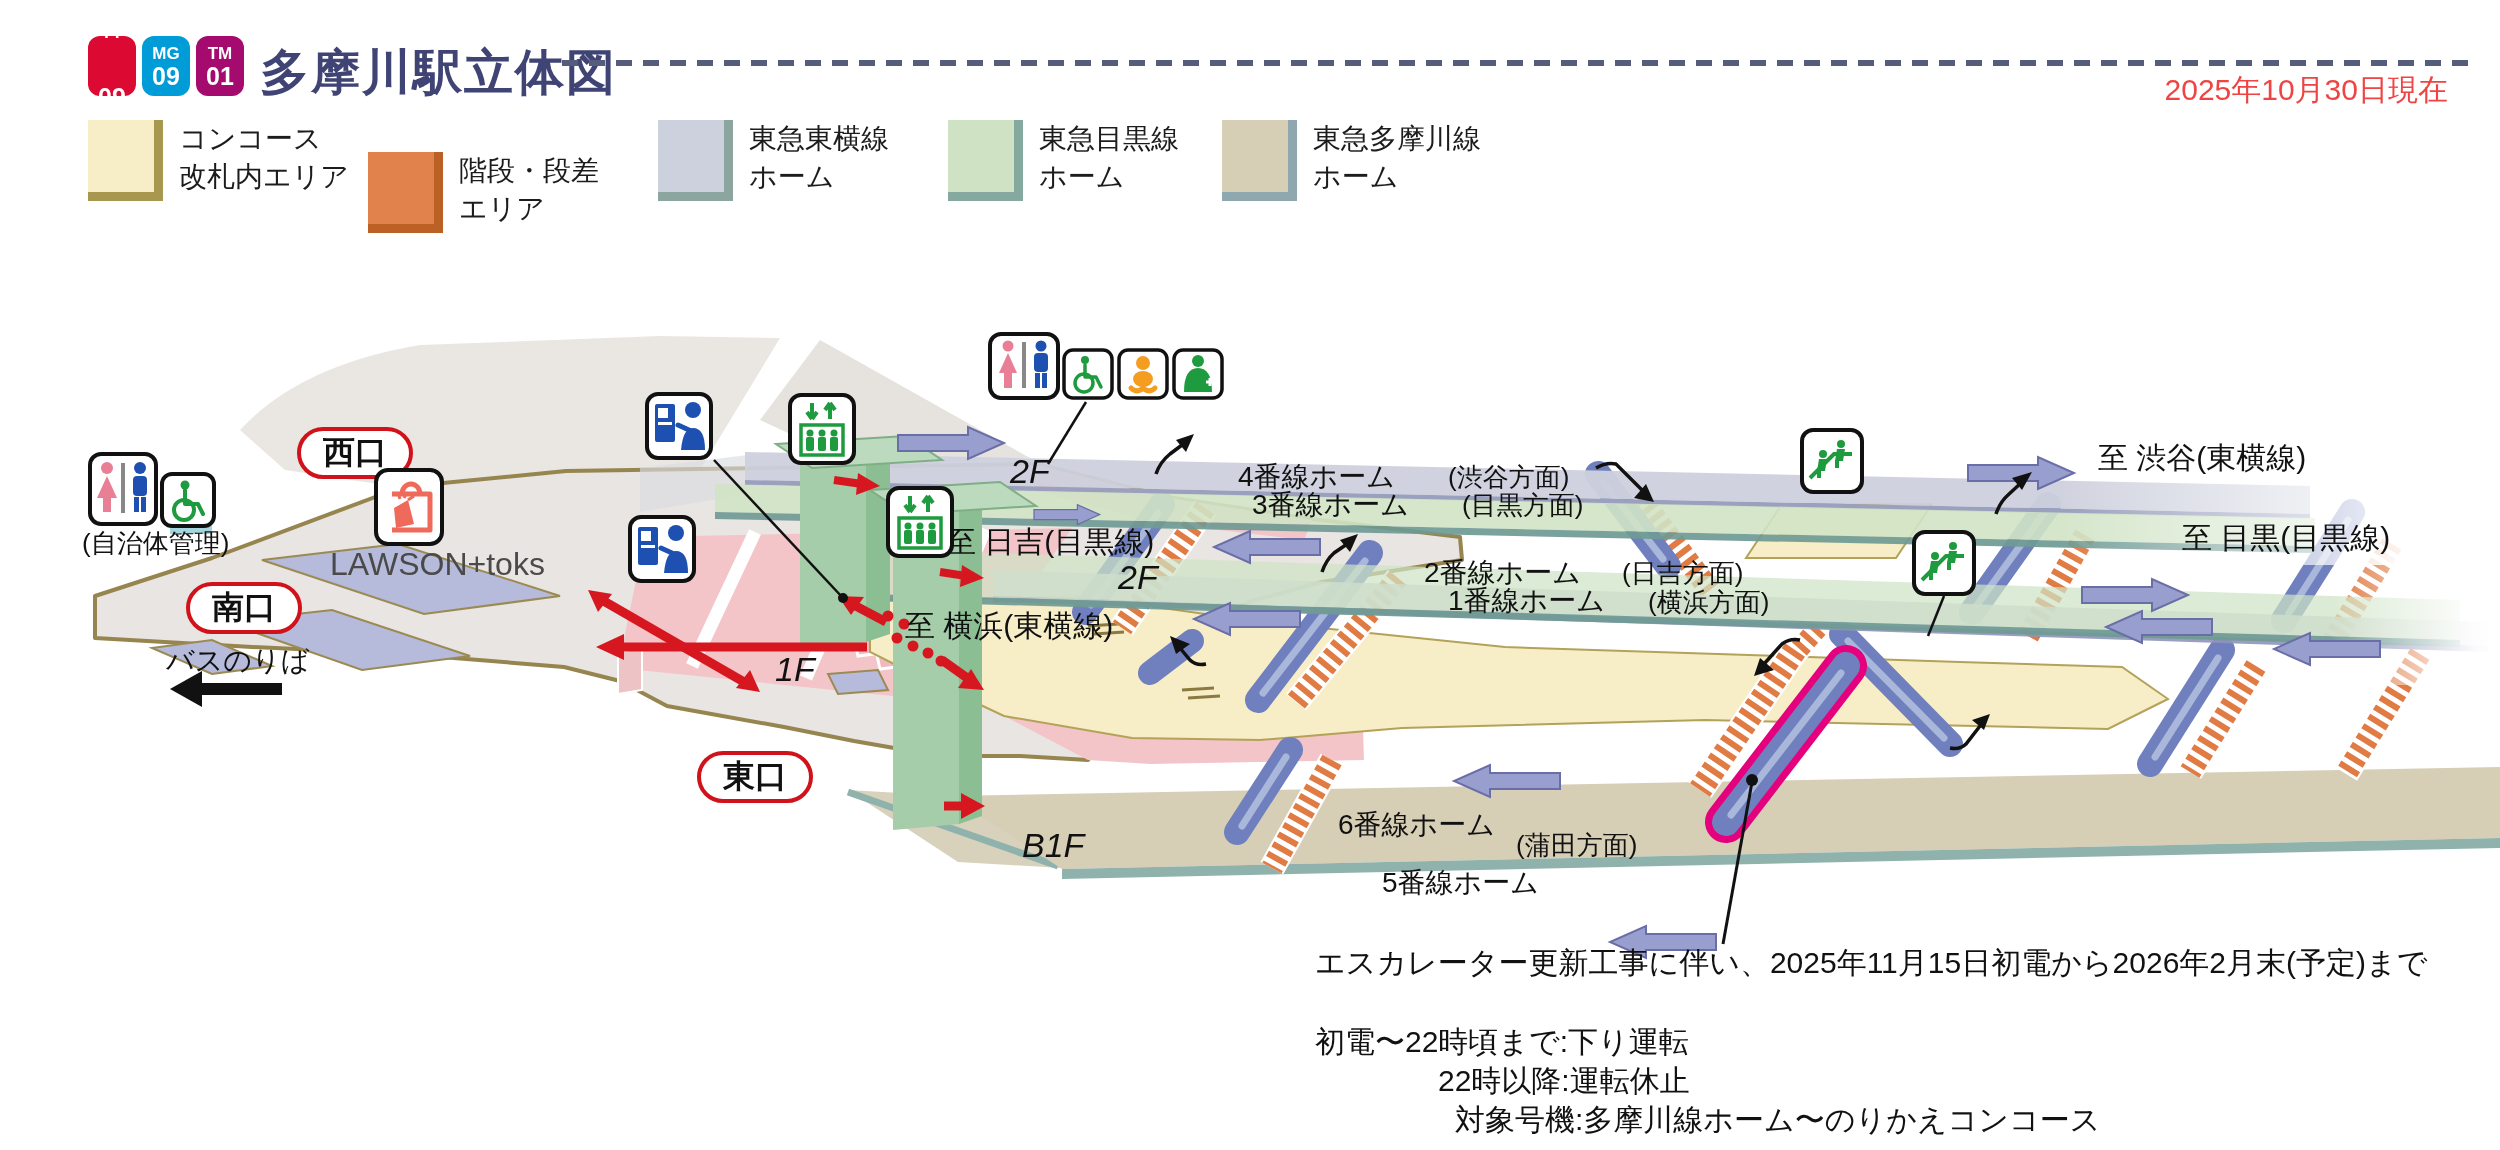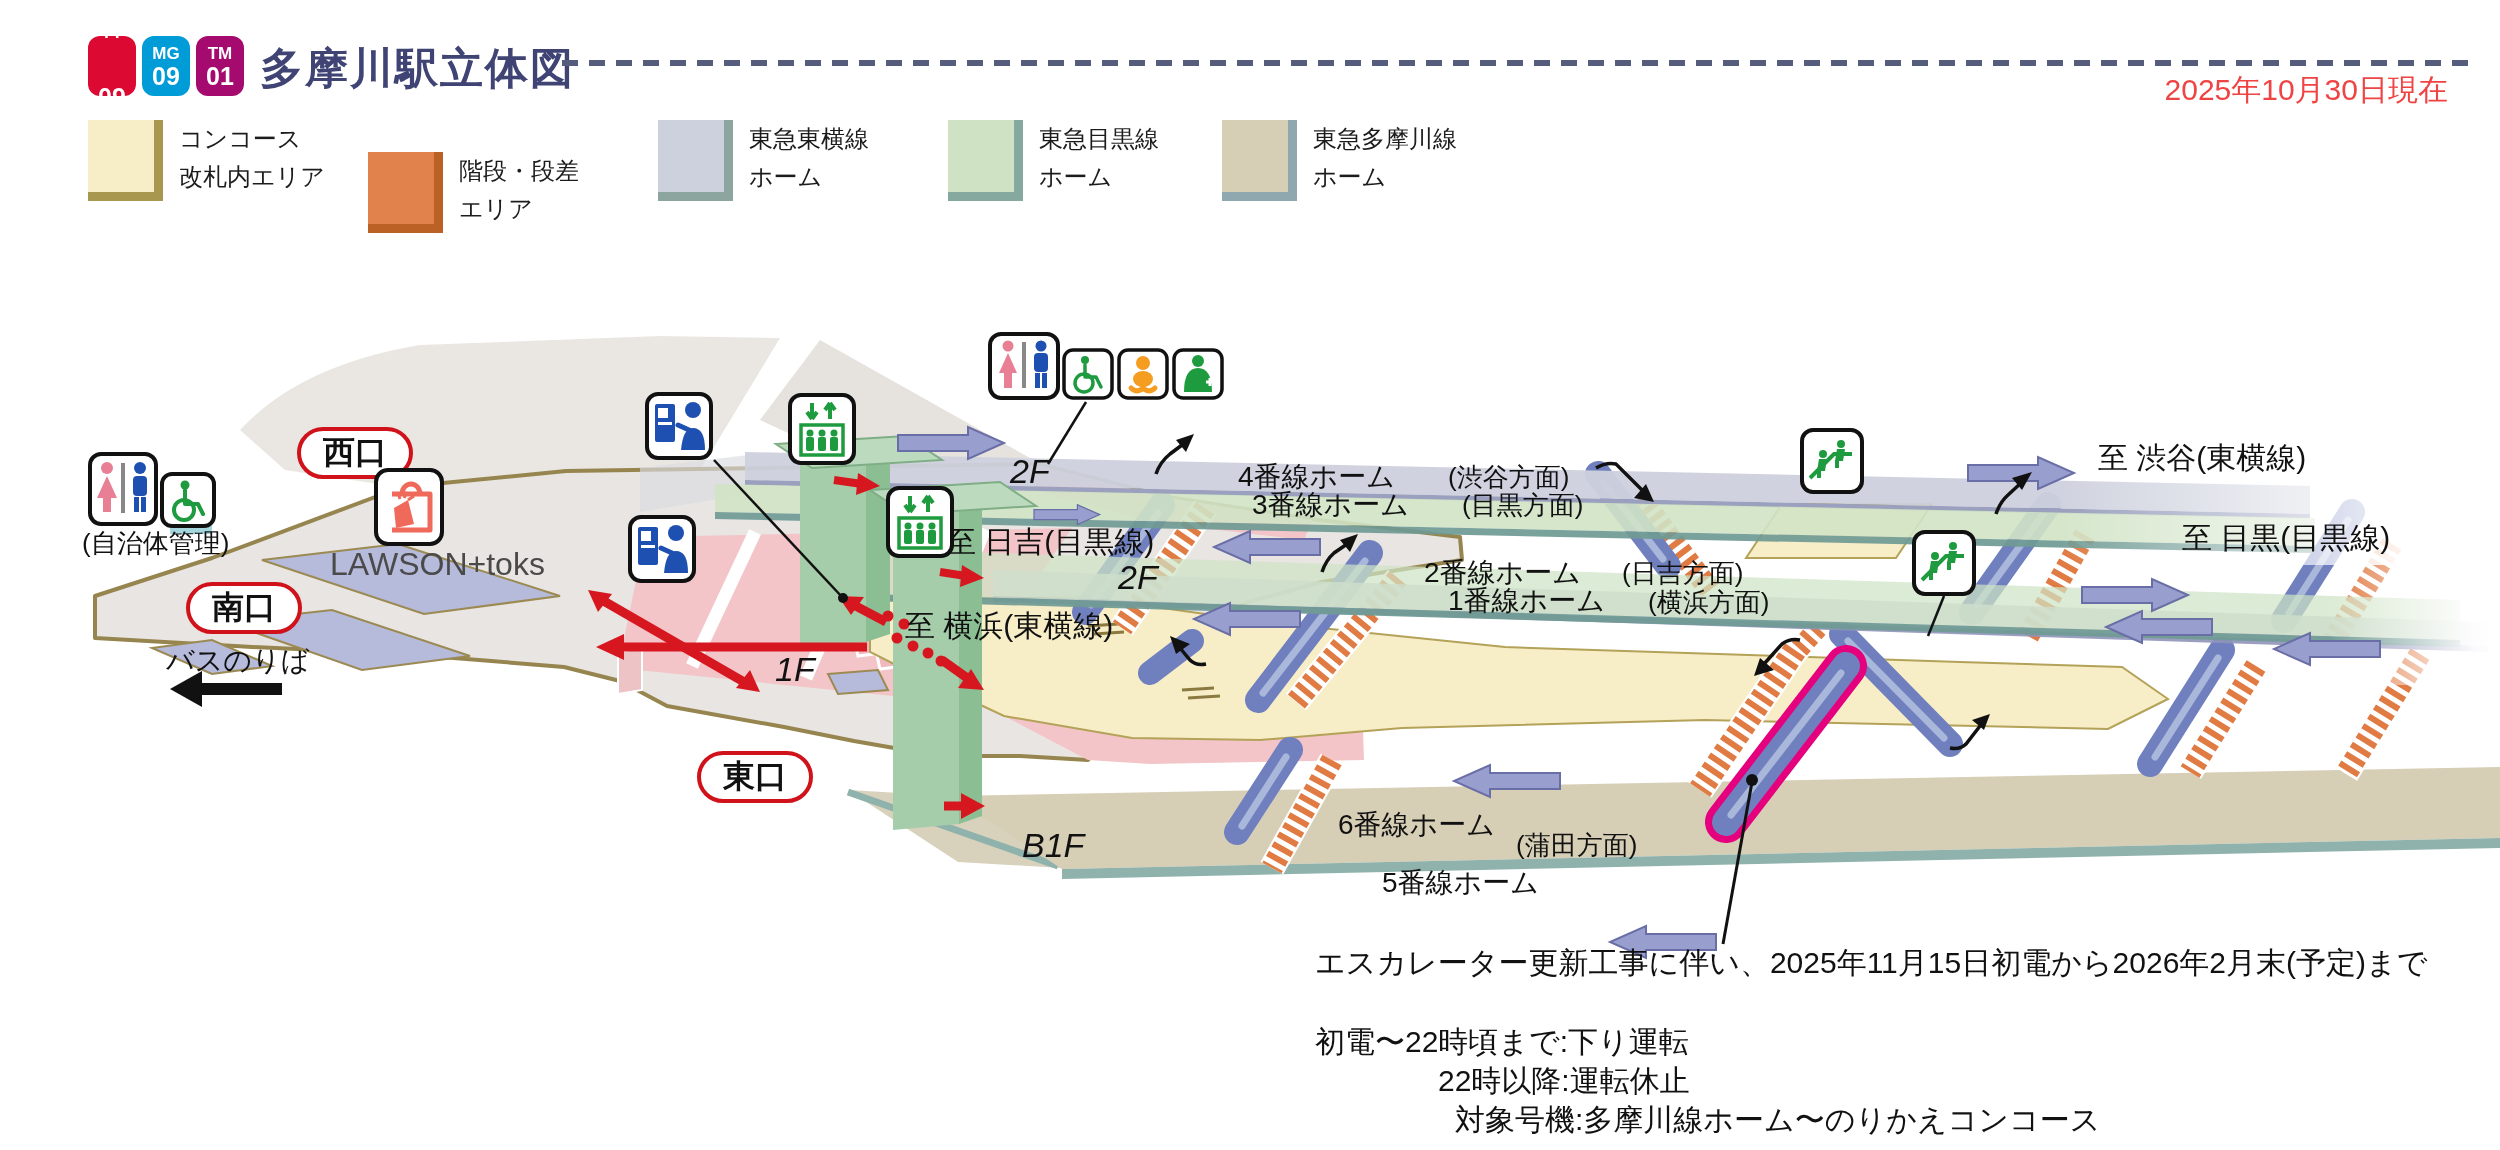--- a/index.html
+++ b/index.html
@@ -7,33 +7,33 @@
          font-family:"Liberation Sans","DejaVu Sans",sans-serif;color:#111;}
   .abs{position:absolute;white-space:nowrap;}
   
   .badge{position:absolute;top:36px;width:48px;height:60px;border-radius:12px;color:#fff;
          display:flex;flex-direction:column;align-items:center;justify-content:center;font-weight:bold;}
   .badge .bl{font-size:17px;line-height:19px;}
   .badge .bn{font-size:25px;line-height:26px;}
   .b-ty{left:88px;background:#dc0a32;gap:42px;}
   .b-mg{left:142px;background:#009cd8;}
   .b-tm{left:196px;background:#a50b6e;}
-  .title{left:260px;top:40px;font-size:43px;font-weight:bold;color:#3f4474;letter-spacing:2px;}
+  .title{left:260px;top:40px;font-size:49px;font-weight:bold;color:#3f4474;letter-spacing:2px;}
   .dotline{left:562px;top:60px;width:1910px;height:6px;
            background:repeating-linear-gradient(90deg,#555c7c 0 16px,transparent 16px 27px);}
   .datelbl{left:2148px;top:70px;width:300px;text-align:right;font-size:30px;color:#ef4444;}
   
   .legitem{position:absolute;top:120px;display:flex;align-items:flex-start;}
   .sw{width:66px;height:72px;border-right:9px solid;border-bottom:9px solid;margin-right:16px;}
   .sw1{background:#f7eec7;border-color:#a8974f;}
   .sw2{background:#e1824c;border-color:#bc6126;}
   .sw3{background:#cdd1dd;border-color:#8ca69f;}
   .sw4{background:#cfe2c4;border-color:#85a99f;}
   .sw5{background:#d7ceb6;border-color:#8fa8b0;}
-  .leglbl{font-size:24px;line-height:38px;color:#1c1c1c;}
+  .leglbl{font-size:28px;line-height:38px;color:#1c1c1c;}
   
   .lbl{position:absolute;white-space:nowrap;color:#111;}
   .f-floor{font-size:34px;font-style:italic;}
   .f-dest{font-size:30px;}
   .f-plat{font-size:28px;}
   .f-dir{font-size:26px;}
   .oval{position:absolute;width:108px;height:44px;border:4px solid #d0121b;border-radius:28px;
         background:#fff;display:flex;align-items:center;justify-content:center;
         font-size:32px;font-weight:bold;color:#111;}
   .notice{position:absolute;font-size:30px;color:#111;}

